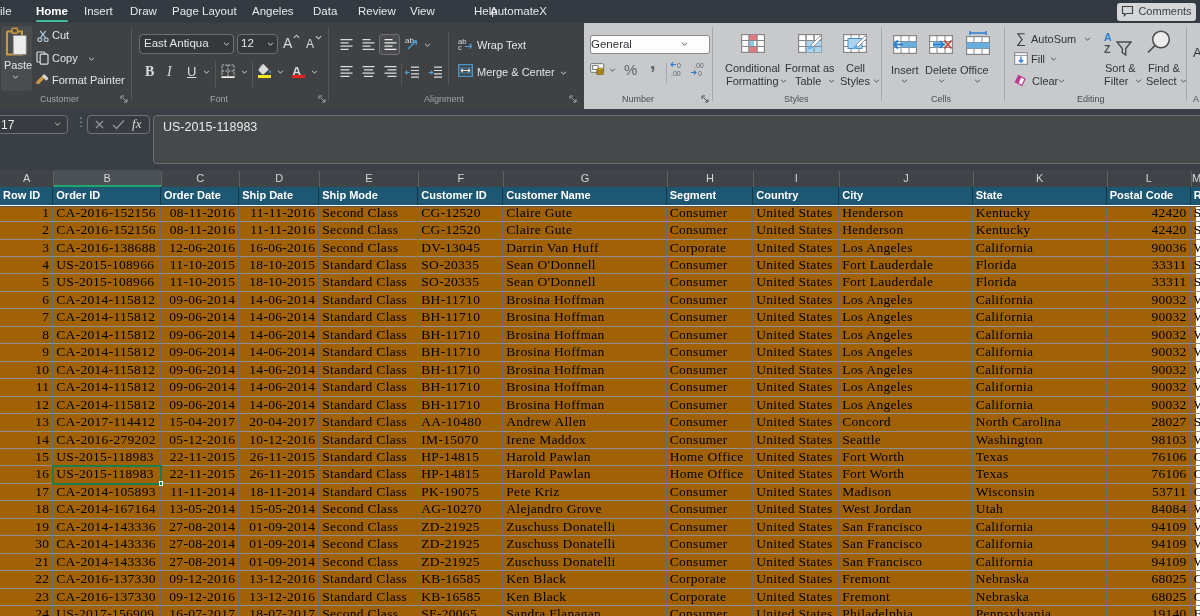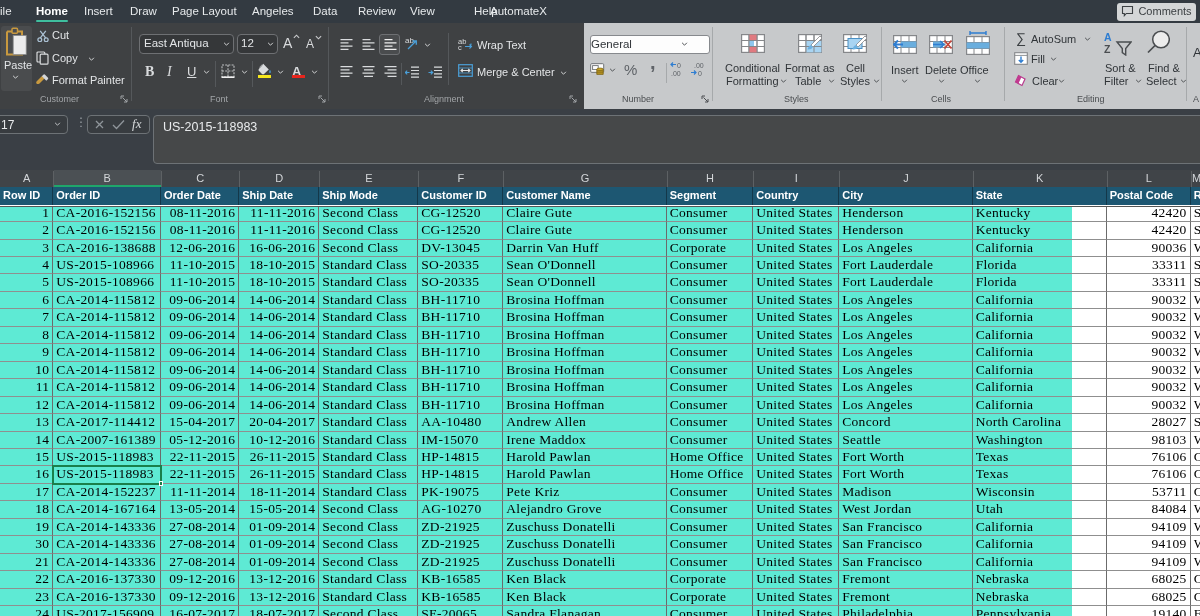--- a/index.html
+++ b/index.html
@@ -17,21 +17,21 @@
 .gdiv{top:4px;width:1px;height:74px;background:#55585b;}
 .gdivR{top:4px;width:1px;height:74px;background:#a6a9ab;}
 .rtext{font-size:11px;color:#e3e5e7;white-space:nowrap;}
 .rtextR{font-size:11px;color:#303438;white-space:nowrap;}
 .combo{background:#353739;border:1px solid #6e7073;border-radius:4px;}
 #fxbar{left:0;top:108.5px;width:1200px;height:61.3px;background:#3a3f45;}
 .fxbox{background:#383c40;border:1px solid #6d7276;border-radius:4px;}
 #colhdr{left:0;top:169.8px;width:1200px;height:17.5px;background:#404448;}
 .cl{font-size:11px;color:#d3d6d9;top:2px;}
 .csep{top:1.5px;width:1px;height:16px;background:#5d6164;}
-#sheet{left:0;top:187.3px;width:1072px;height:429px;background:#5eead4;}
+#sheet{left:0;top:187.3px;width:1196px;height:429px;background:#a16207;}
 .hrow{left:0;top:0;width:1200px;height:17.4px;background:#1d5772;display:flex;position:absolute;}
 .hrow span{display:block;flex:none;color:#fff;font-weight:bold;font-size:11px;
   line-height:16.5px;padding-left:3px;border-right:1px solid #14384a;overflow:hidden;}
 .drow{left:0;width:1200px;height:17.45px;display:flex;position:absolute;
   font-family:"Liberation Serif",serif;font-size:13.5px;color:#000;letter-spacing:0.3px;}
 .drow span{display:block;flex:none;line-height:16.4px;padding-left:3px;
   border-right:1px solid #6b6b6b;border-bottom:1px solid #8f8f8f;overflow:hidden;white-space:nowrap;}
 .drow span.n{text-align:right;padding-right:3px;padding-left:0;}</style></head>
 <body>
 <div id="app">
@@ -602,21 +602,21 @@
         <span style="width:163.4px">Andrew Allen</span>
         <span style="width:86.6px">Consumer</span>
         <span style="width:86.0px">United States</span>
         <span style="width:133.4px">Concord</span>
         <span style="width:134.0px">North Carolina</span>
         <span class="n" style="width:84.0px">28027</span>
         <span style="width:10.0px">South</span>
       </div>
 <div class="drow" style="top:244.25px">
         <span class="n" style="width:53.3px">14</span>
-        <span style="width:107.7px">CA-2007-161389</span>
+        <span style="width:107.7px">CA-2016-279202</span>
         <span class="n" style="width:78.3px">05-12-2016</span>
         <span class="n" style="width:80.0px">10-12-2016</span>
         <span style="width:99.0px">Standard Class</span>
         <span style="width:85.0px">IM-15070</span>
         <span style="width:163.4px">Irene Maddox</span>
         <span style="width:86.6px">Consumer</span>
         <span style="width:86.0px">United States</span>
         <span style="width:133.4px">Seattle</span>
         <span style="width:134.0px">Washington</span>
         <span class="n" style="width:84.0px">98103</span>
@@ -647,21 +647,21 @@
         <span style="width:163.4px">Harold Pawlan</span>
         <span style="width:86.6px">Home Office</span>
         <span style="width:86.0px">United States</span>
         <span style="width:133.4px">Fort Worth</span>
         <span style="width:134.0px">Texas</span>
         <span class="n" style="width:84.0px">76106</span>
         <span style="width:10.0px">Central</span>
       </div>
 <div class="drow" style="top:296.60px">
         <span class="n" style="width:53.3px">17</span>
-        <span style="width:107.7px">CA-2014-152237</span>
+        <span style="width:107.7px">CA-2014-105893</span>
         <span class="n" style="width:78.3px">11-11-2014</span>
         <span class="n" style="width:80.0px">18-11-2014</span>
         <span style="width:99.0px">Standard Class</span>
         <span style="width:85.0px">PK-19075</span>
         <span style="width:163.4px">Pete Kriz</span>
         <span style="width:86.6px">Consumer</span>
         <span style="width:86.0px">United States</span>
         <span style="width:133.4px">Madison</span>
         <span style="width:134.0px">Wisconsin</span>
         <span class="n" style="width:84.0px">53711</span>

